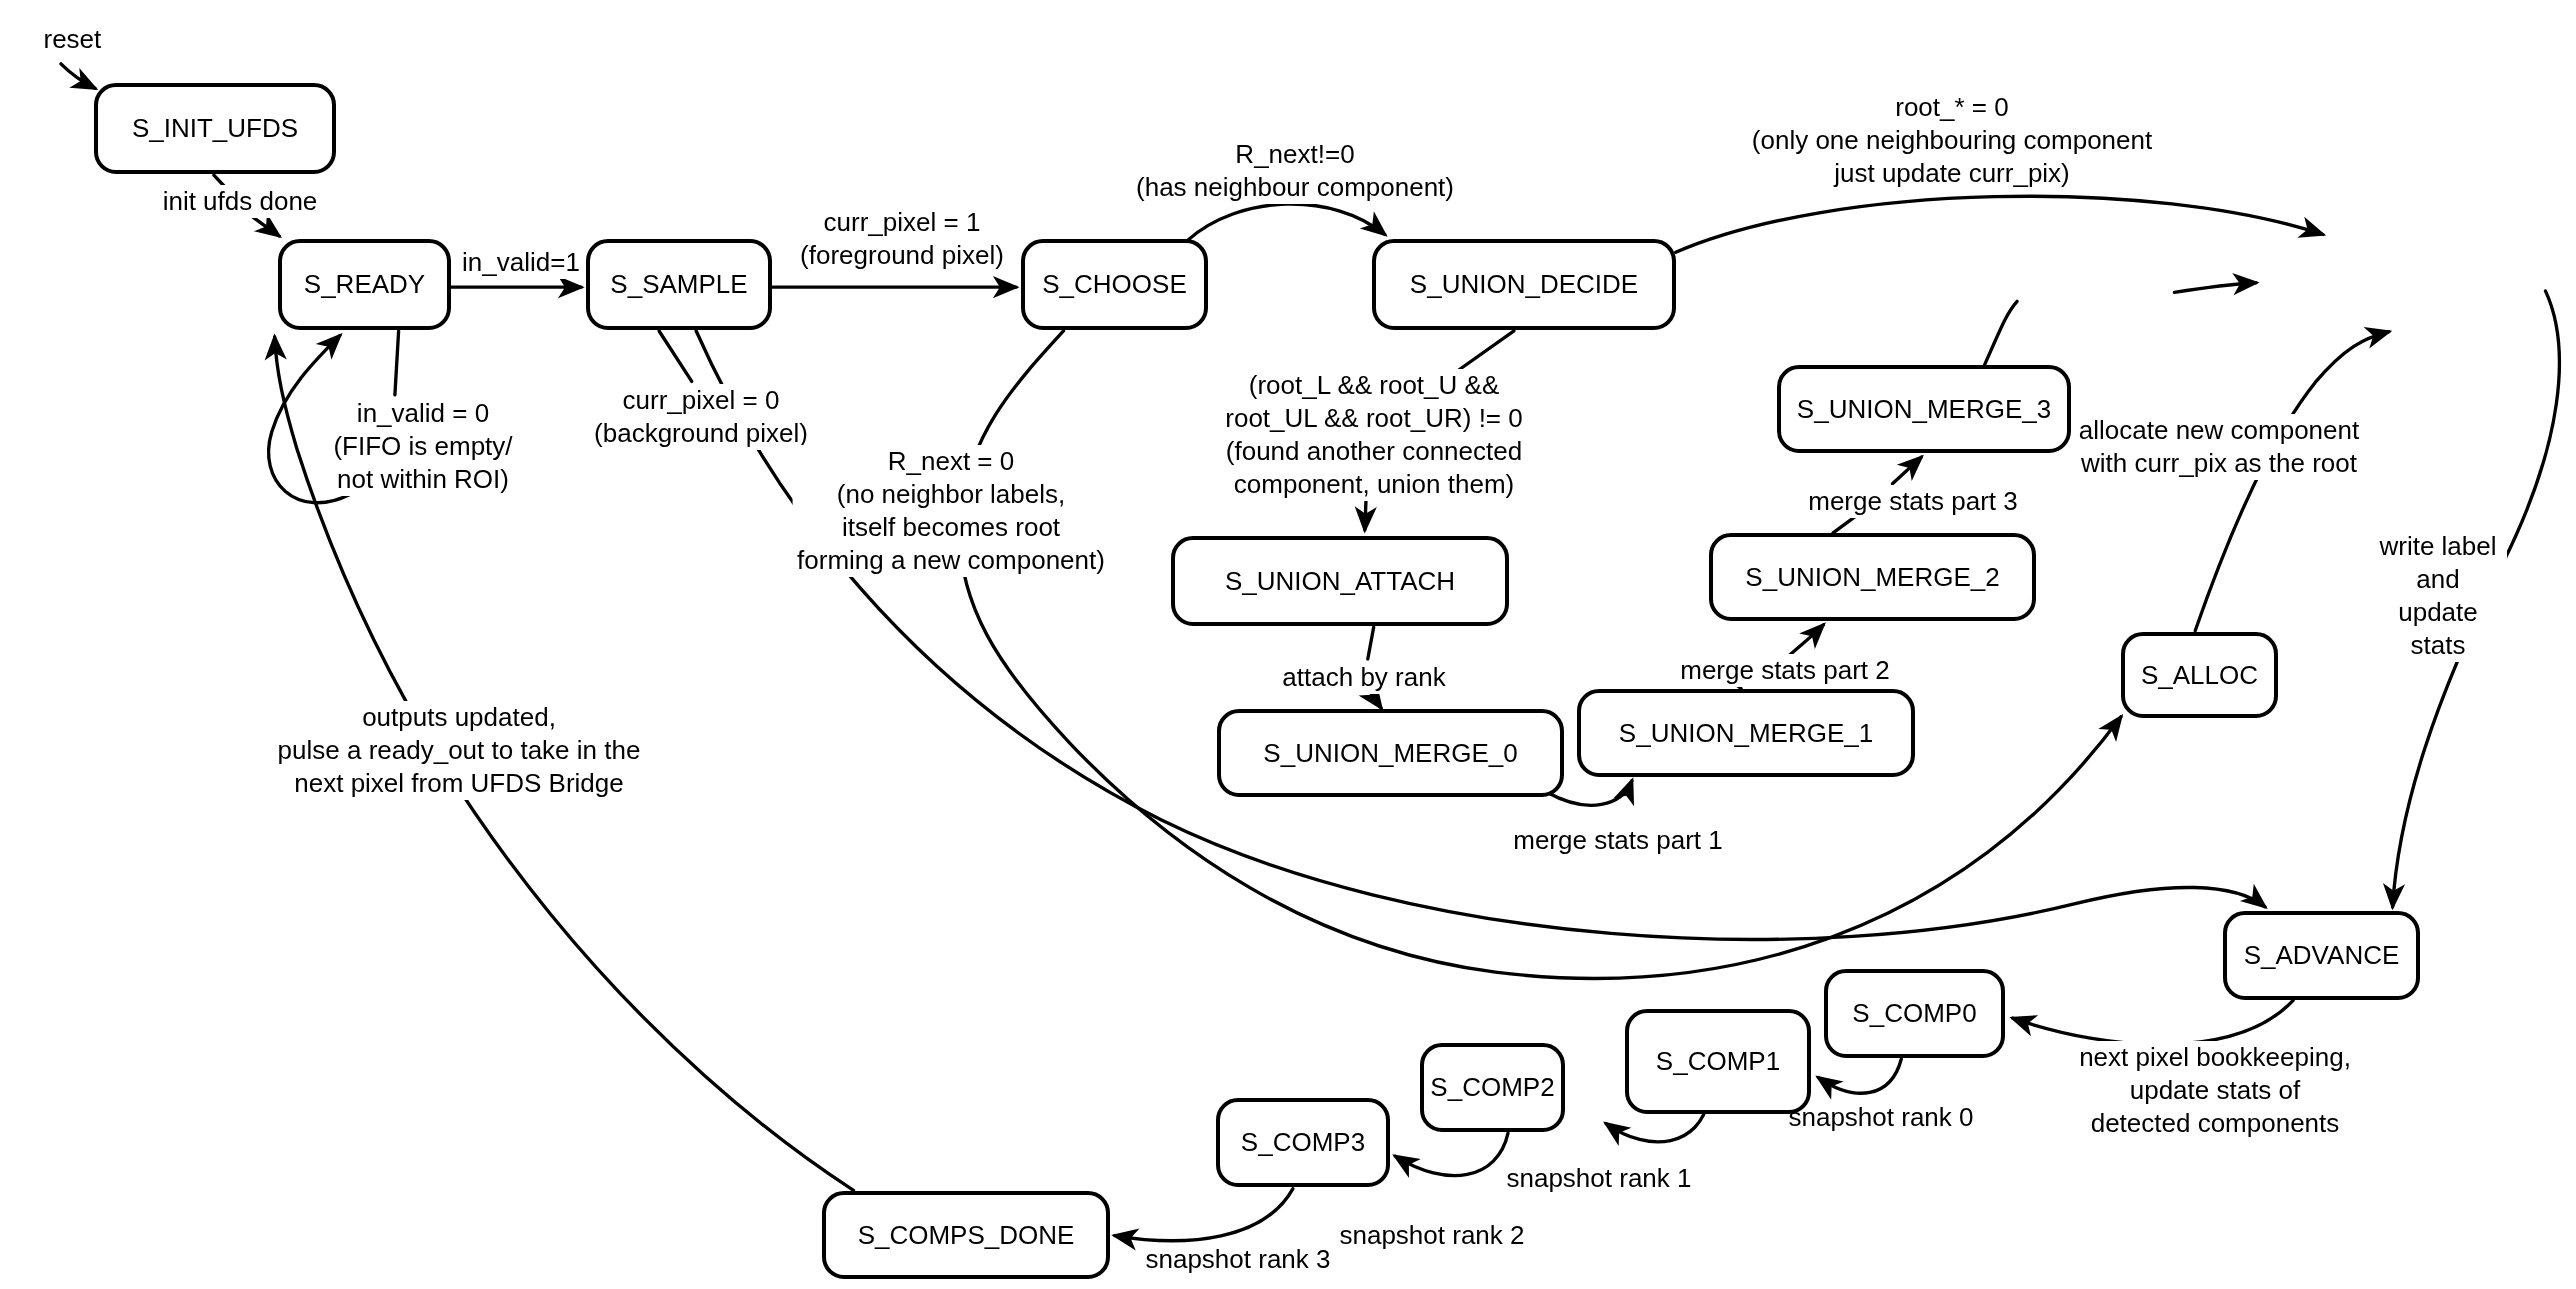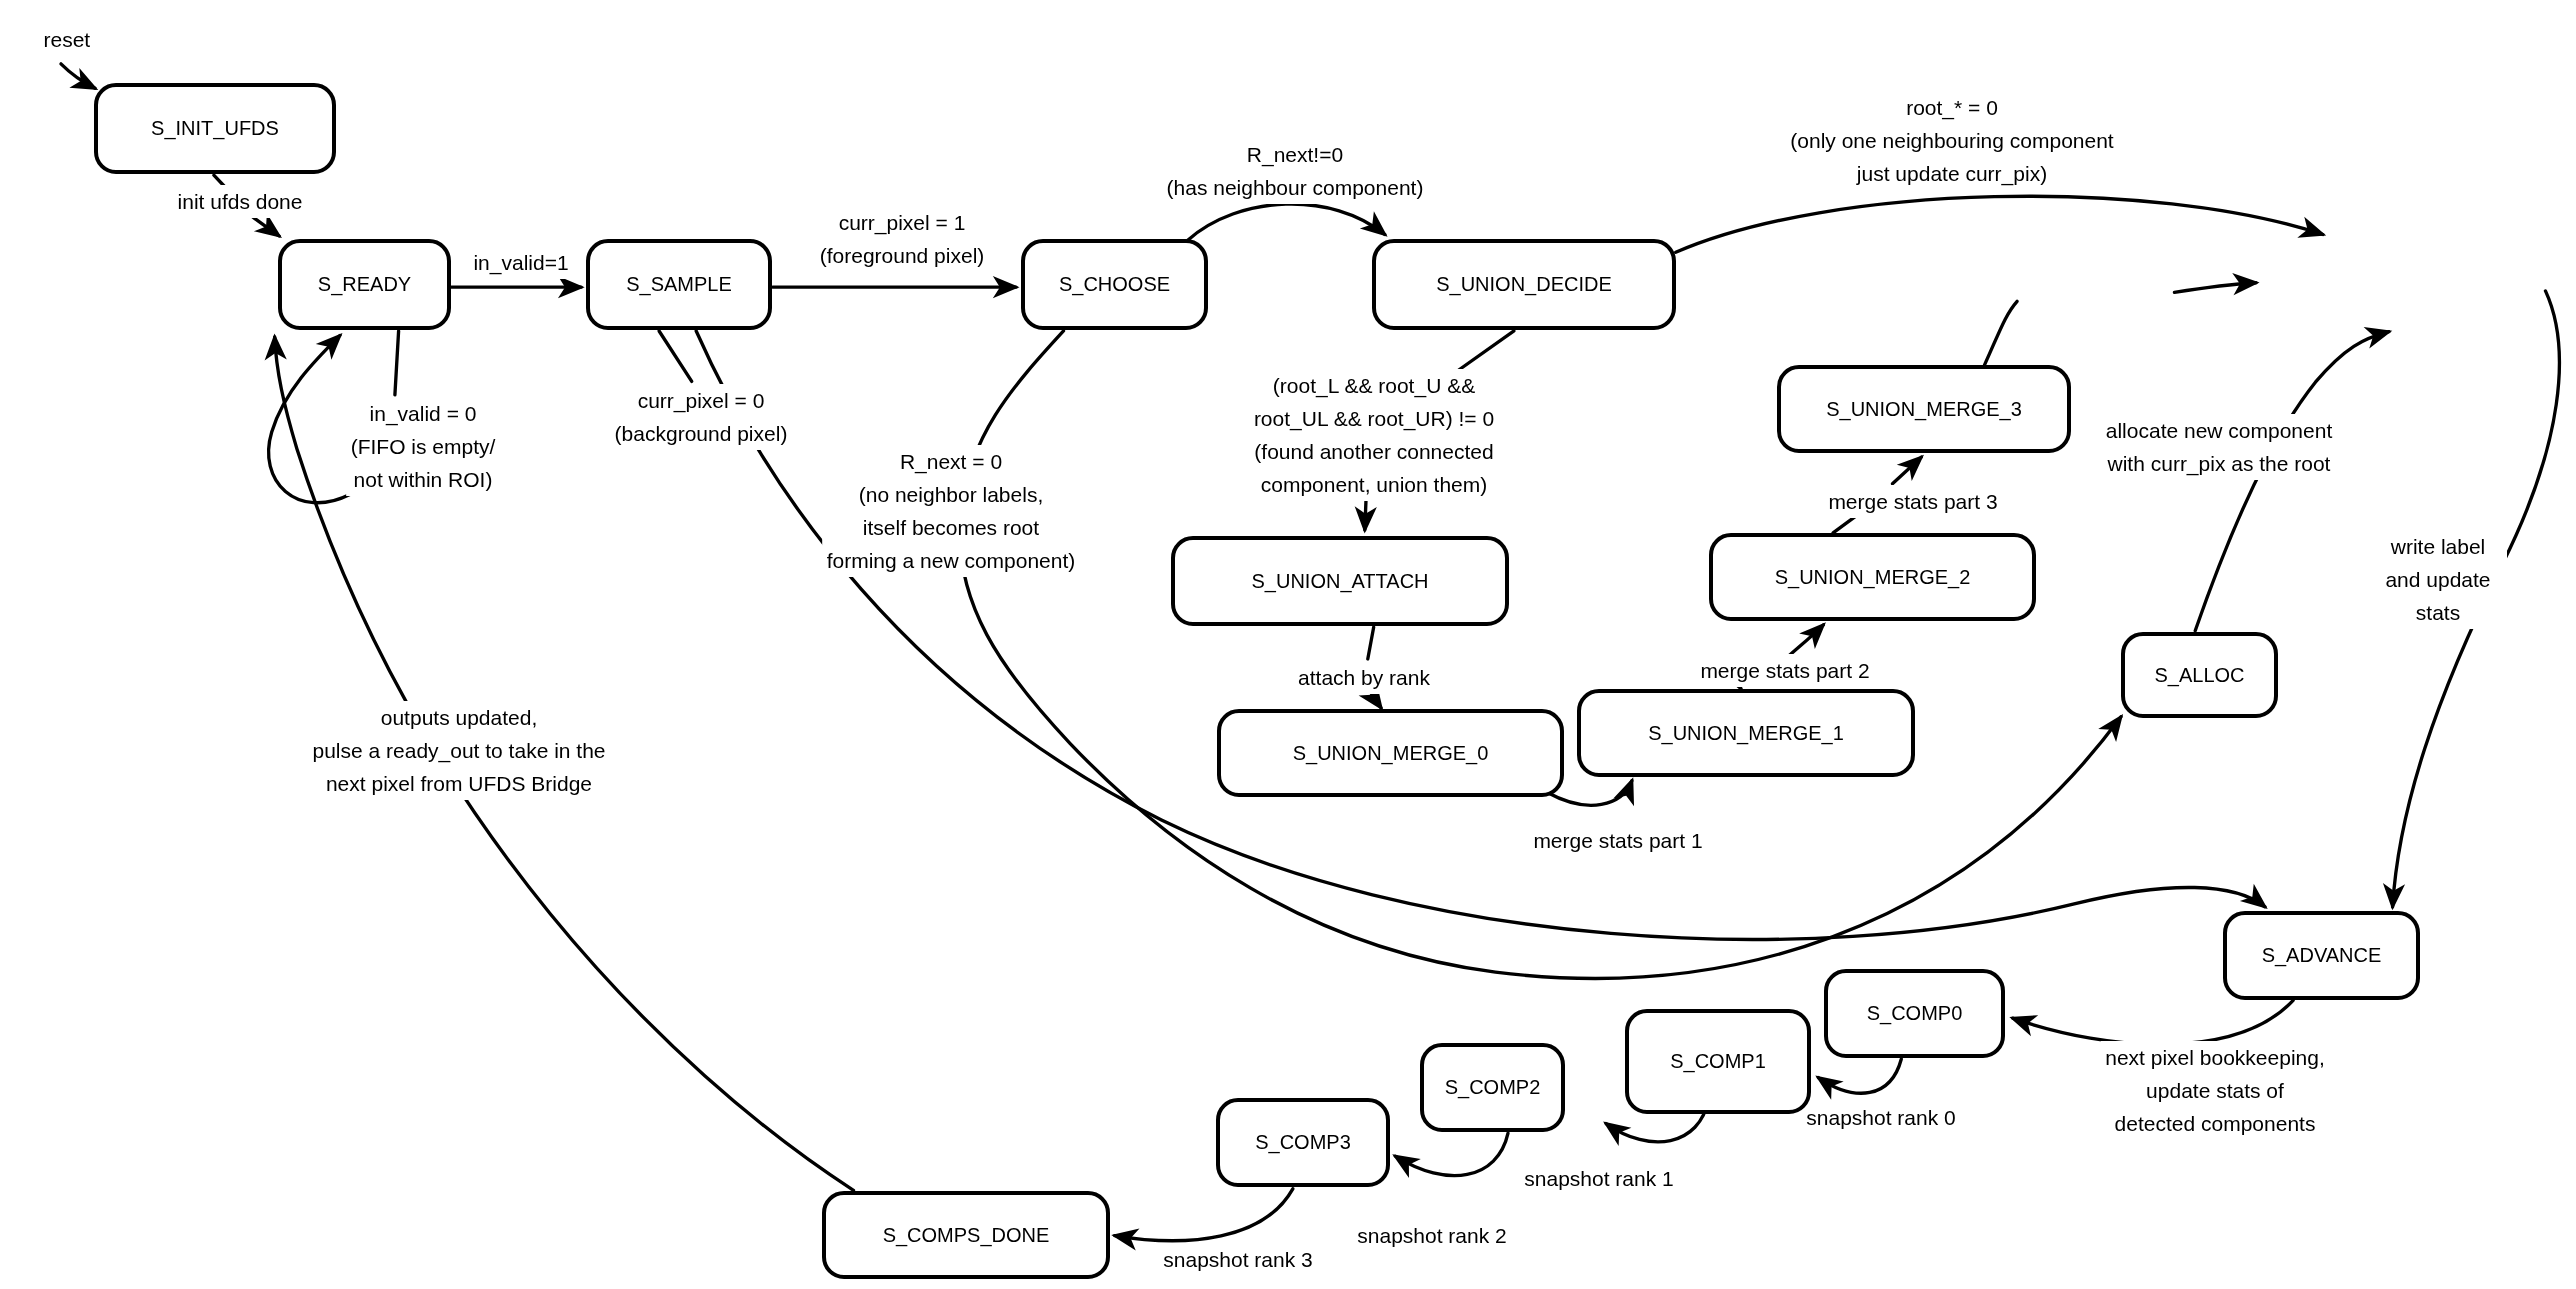--- a/index.html
+++ b/index.html
@@ -6,30 +6,30 @@
   body{width:2576px;height:1289px;position:relative;overflow:hidden;
        font-family:"Liberation Sans","DejaVu Sans",sans-serif;color:#000;}
   #canvas{position:absolute;left:0;top:0;width:2576px;height:1289px;}
   svg.wires{position:absolute;left:0;top:0;}
   .state{
     position:absolute;
     background:#ffffff;
     border:4.5px solid #000000;
     border-radius:22px;
     display:flex;align-items:center;justify-content:center;
-    font-size:20px;
+    font-size:26px;
     white-space:nowrap;
     box-sizing:border-box;
     z-index:3;
   }
   .elabel{
     position:absolute;
     transform:translateX(-50%);
     text-align:center;
-    font-size:21px;
+    font-size:26px;
     line-height:33px;
     white-space:pre-line;
     background:#ffffff;
     padding:0 4.5px;
     z-index:2;
   }
   .elabel.left{transform:none;text-align:left;}
 </style>
 </head>
 <body>

